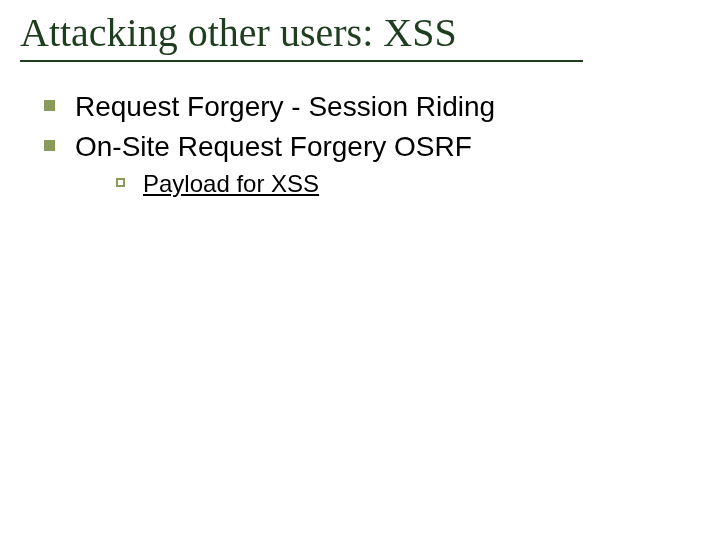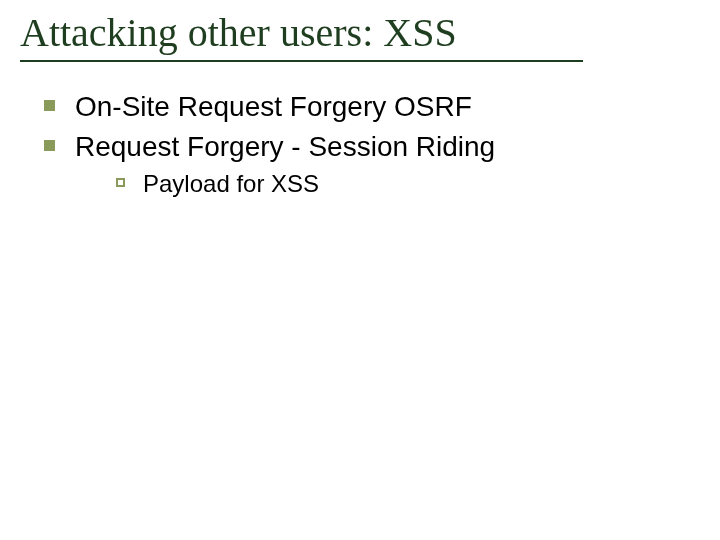--- a/index.html
+++ b/index.html
@@ -49,20 +49,21 @@
     margin-top: 10px;
     margin-right: 20px;
   }
   .l1 .text {
     font-size: 28px;
     line-height: 1.2;
     color: #000;
   }
   .sub {
     padding-left: 72px;
+    text-decoration: underline;
   }
   .l2 {
     display: flex;
     align-items: flex-start;
     margin-bottom: 4px;
   }
   .l2 .bullet {
     width: 9px;
     height: 9px;
     box-sizing: border-box;
@@ -84,26 +85,26 @@
 
 <div class="slide">
 
   <h1 class="title">Attacking other users: XSS</h1>
   <hr class="title-rule">
 
   <div class="body">
 
     <div class="l1">
       <span class="bullet"></span>
-      <span class="text">On-Site Request Forgery OSRF</span>
+      <span class="text">Request Forgery - Session Riding</span>
     </div>
 
     <div class="l1">
       <span class="bullet"></span>
-      <span class="text">Request Forgery - Session Riding</span>
+      <span class="text">On-Site Request Forgery OSRF</span>
     </div>
 
     <div class="sub">
 
       <div class="l2">
         <span class="bullet"></span>
         <span class="text">Payload for XSS</span>
       </div>
 
 

